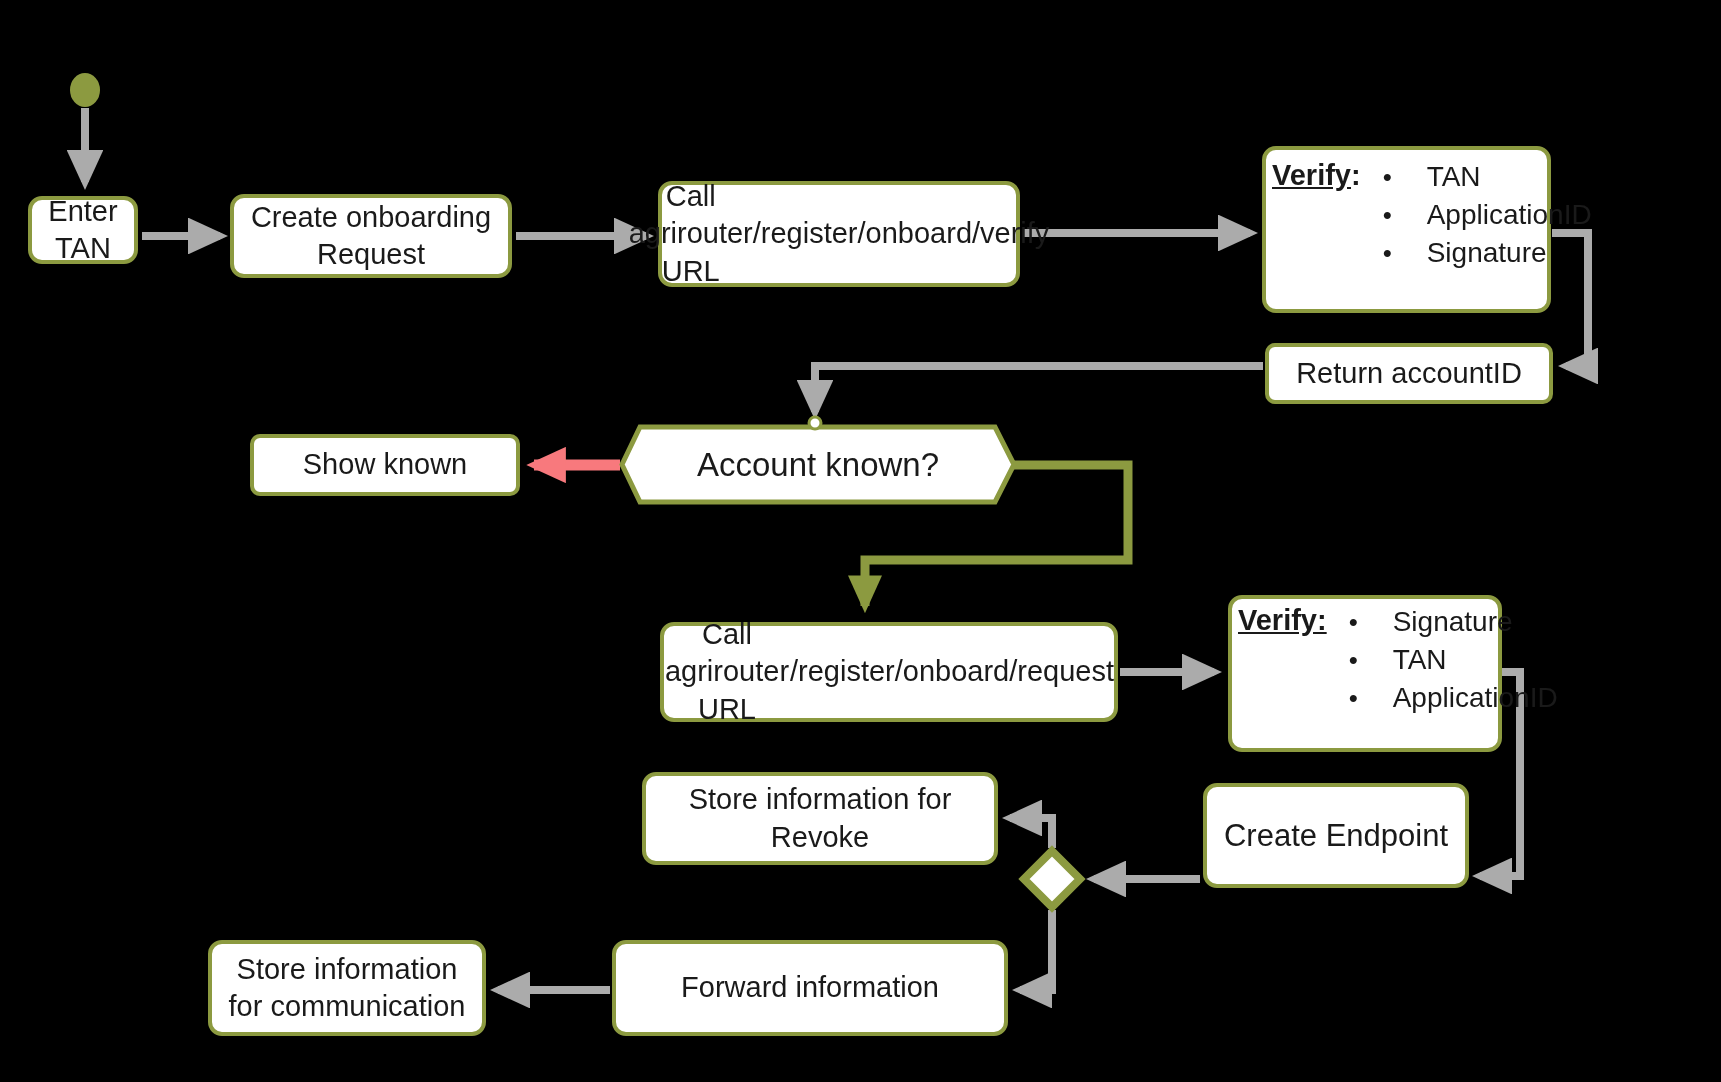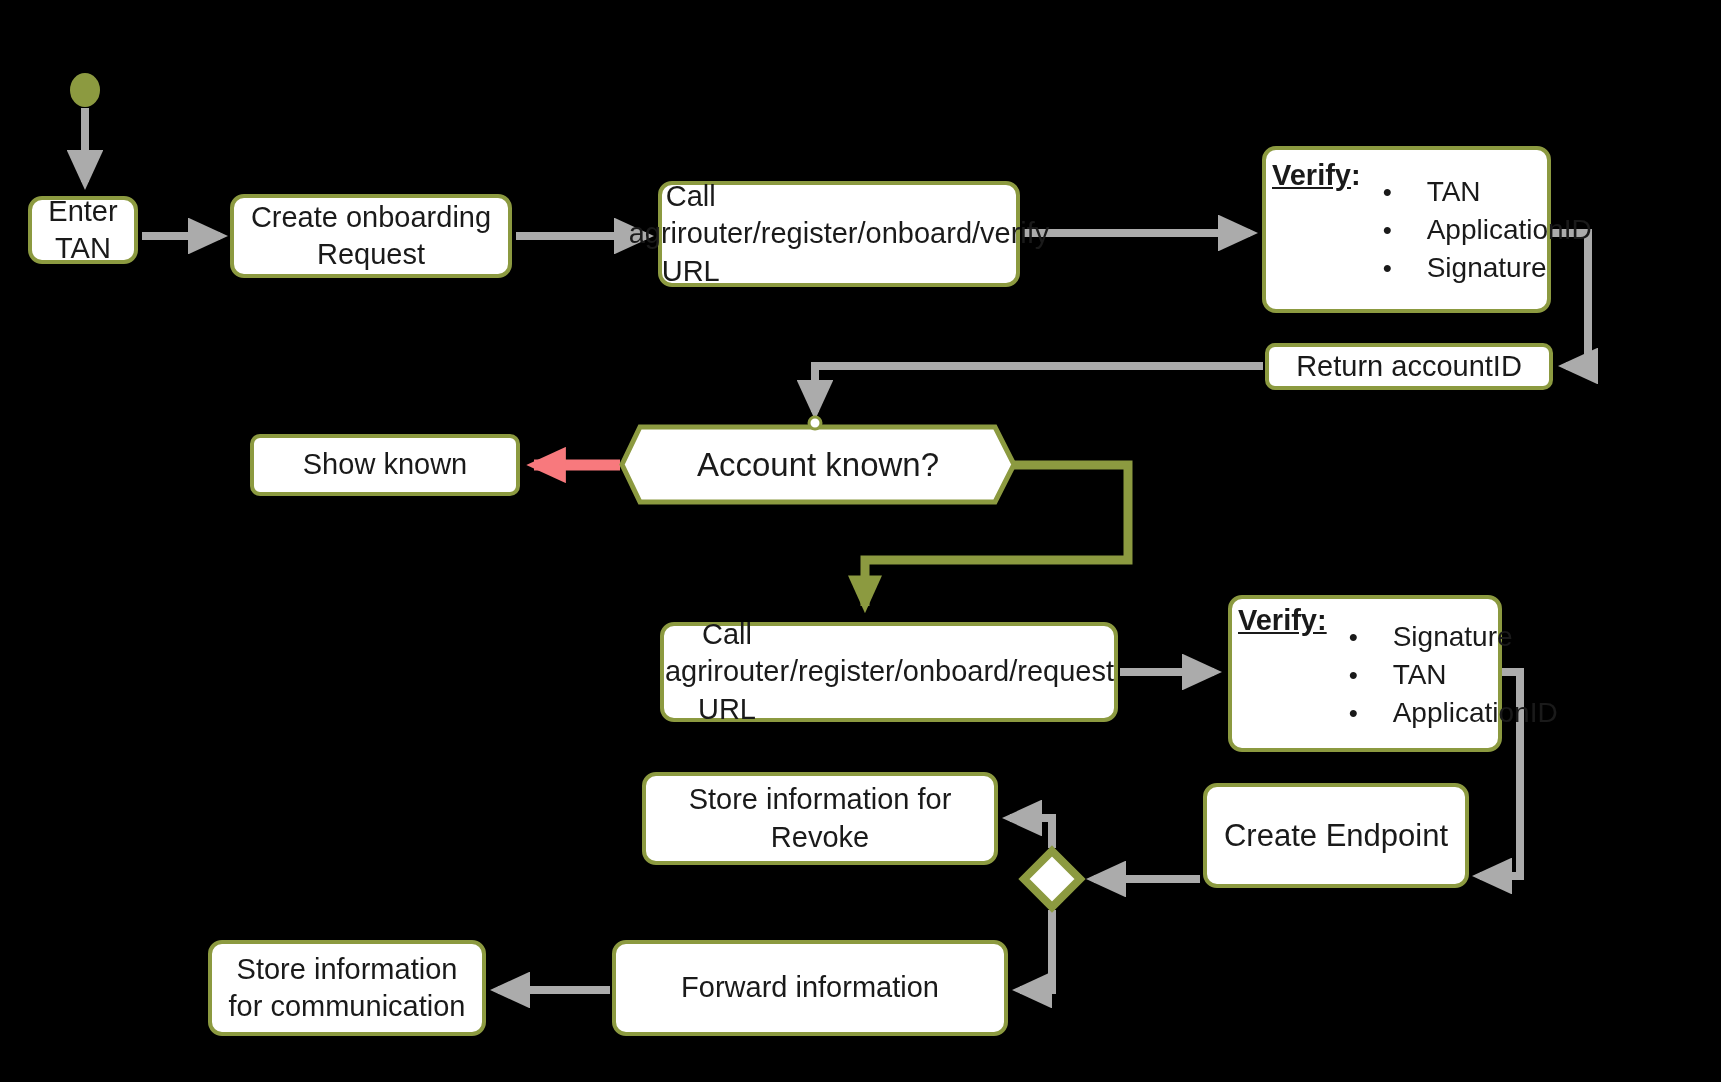--- a/index.html
+++ b/index.html
@@ -24,21 +24,21 @@
     border:4px solid var(--olive);border-radius:14px;
     display:flex;flex-direction:row;align-items:center;justify-content:center;
     text-align:center;font-size:29px;line-height:1.28;color:var(--text);
   }
   .box.small-r{border-radius:10px;}
   .lbl{position:absolute;display:flex;align-items:center;justify-content:center;
     text-align:center;font-size:33px;color:var(--text);}
   .vbox{align-items:stretch;justify-content:flex-start;padding:8px 6px 4px 6px;}
   .vtitle{text-align:center;font-weight:bold;font-size:29px;height:38px;line-height:34px;}
   .vtitle .u{text-decoration:underline;}
-  .vlist{display:flex;flex-direction:column;margin-top:15px;}
+  .vlist{display:flex;flex-direction:column;}
   .vitem{display:flex;align-items:center;text-align:left;font-size:28px;height:38px;line-height:38px;}
   .vitem::before{content:"\2022";display:inline-block;width:44px;padding-left:22px;
     font-size:26px;color:var(--text);}
   .big{font-size:31px;}
 </style>
 </head>
 <body>
 
 <div id="canvas">
 
@@ -93,21 +93,21 @@
 
   <div class="box vbox" style="left:1262px;top:146px;width:289px;height:167px;">
     <div class="vtitle"><span class="u">Verify</span><span>:</span></div>
     <div class="vlist">
       <div class="vitem">TAN</div>
       <div class="vitem">ApplicationID</div>
       <div class="vitem">Signature</div>
     </div>
   </div>
 
-  <div class="box small-r" style="left:1265px;top:343px;width:288px;height:47px;">
+  <div class="box small-r" style="left:1265px;top:343px;width:288px;height:61px;">
     <span>Return accountID</span>
   </div>
 
   <div class="lbl" style="left:660px;top:430px;width:316px;height:70px;">
     <span>Account known?</span>
   </div>
 
   <div class="box small-r" style="left:250px;top:434px;width:270px;height:62px;">
     <span>Show known</span>
   </div>

